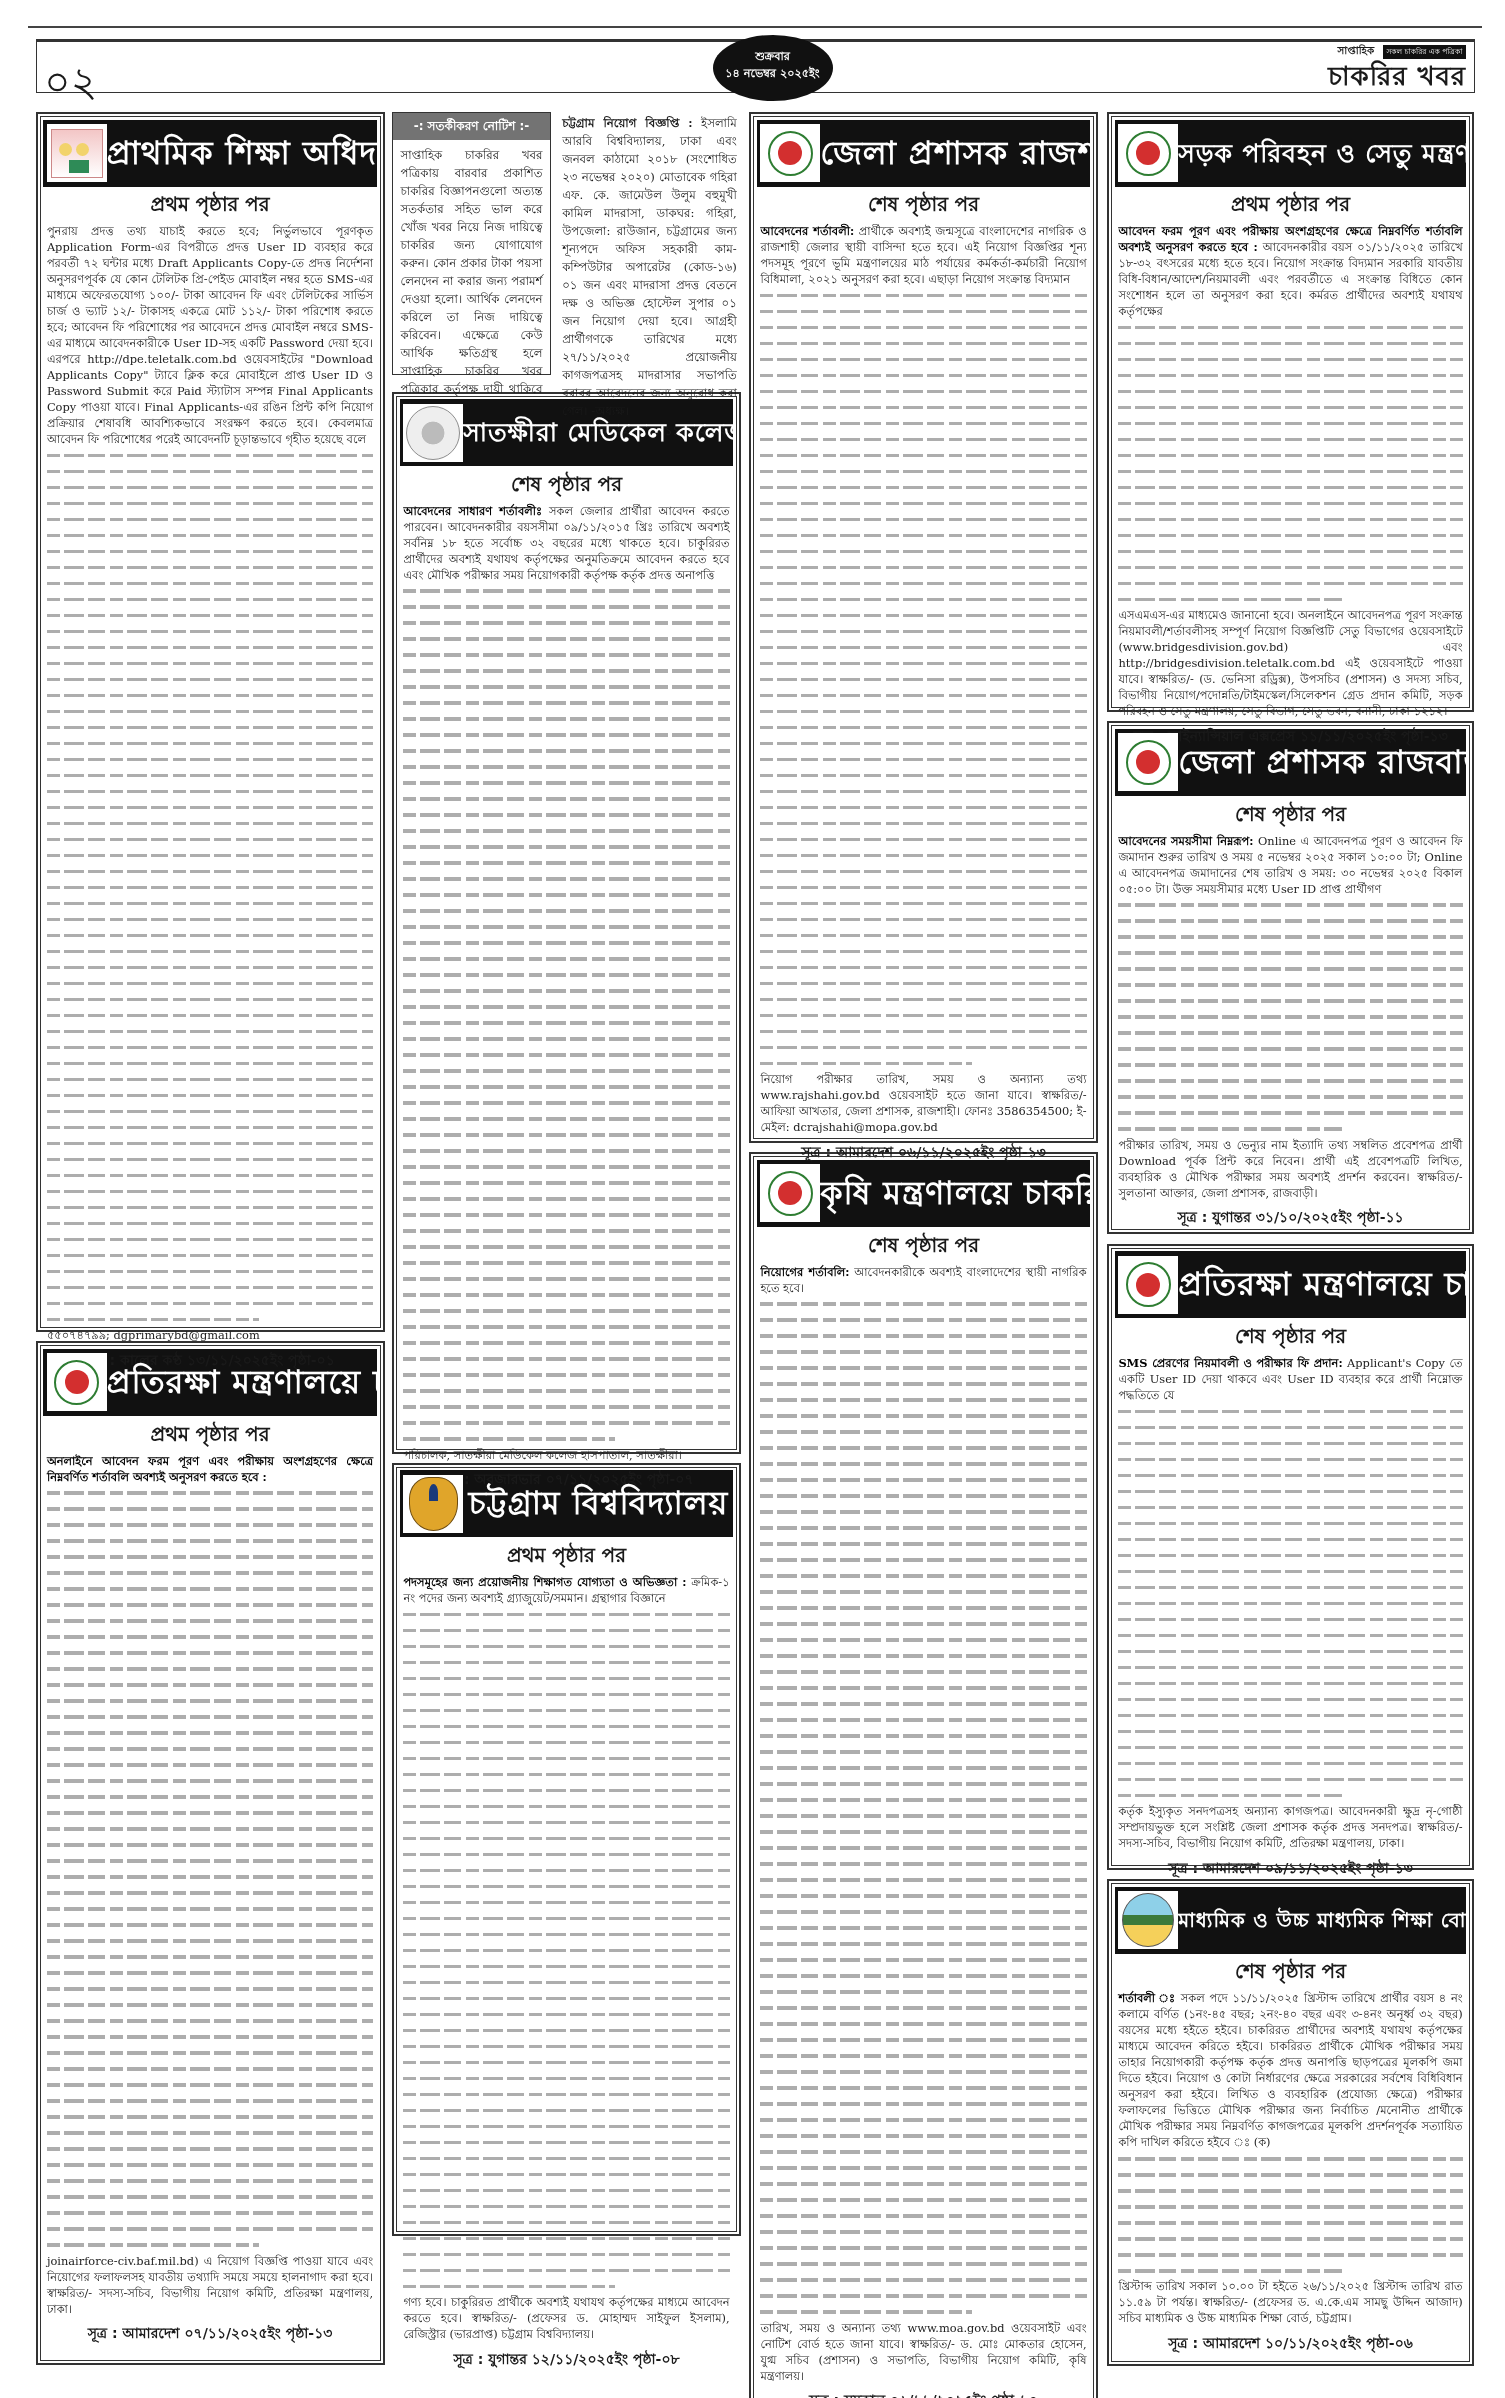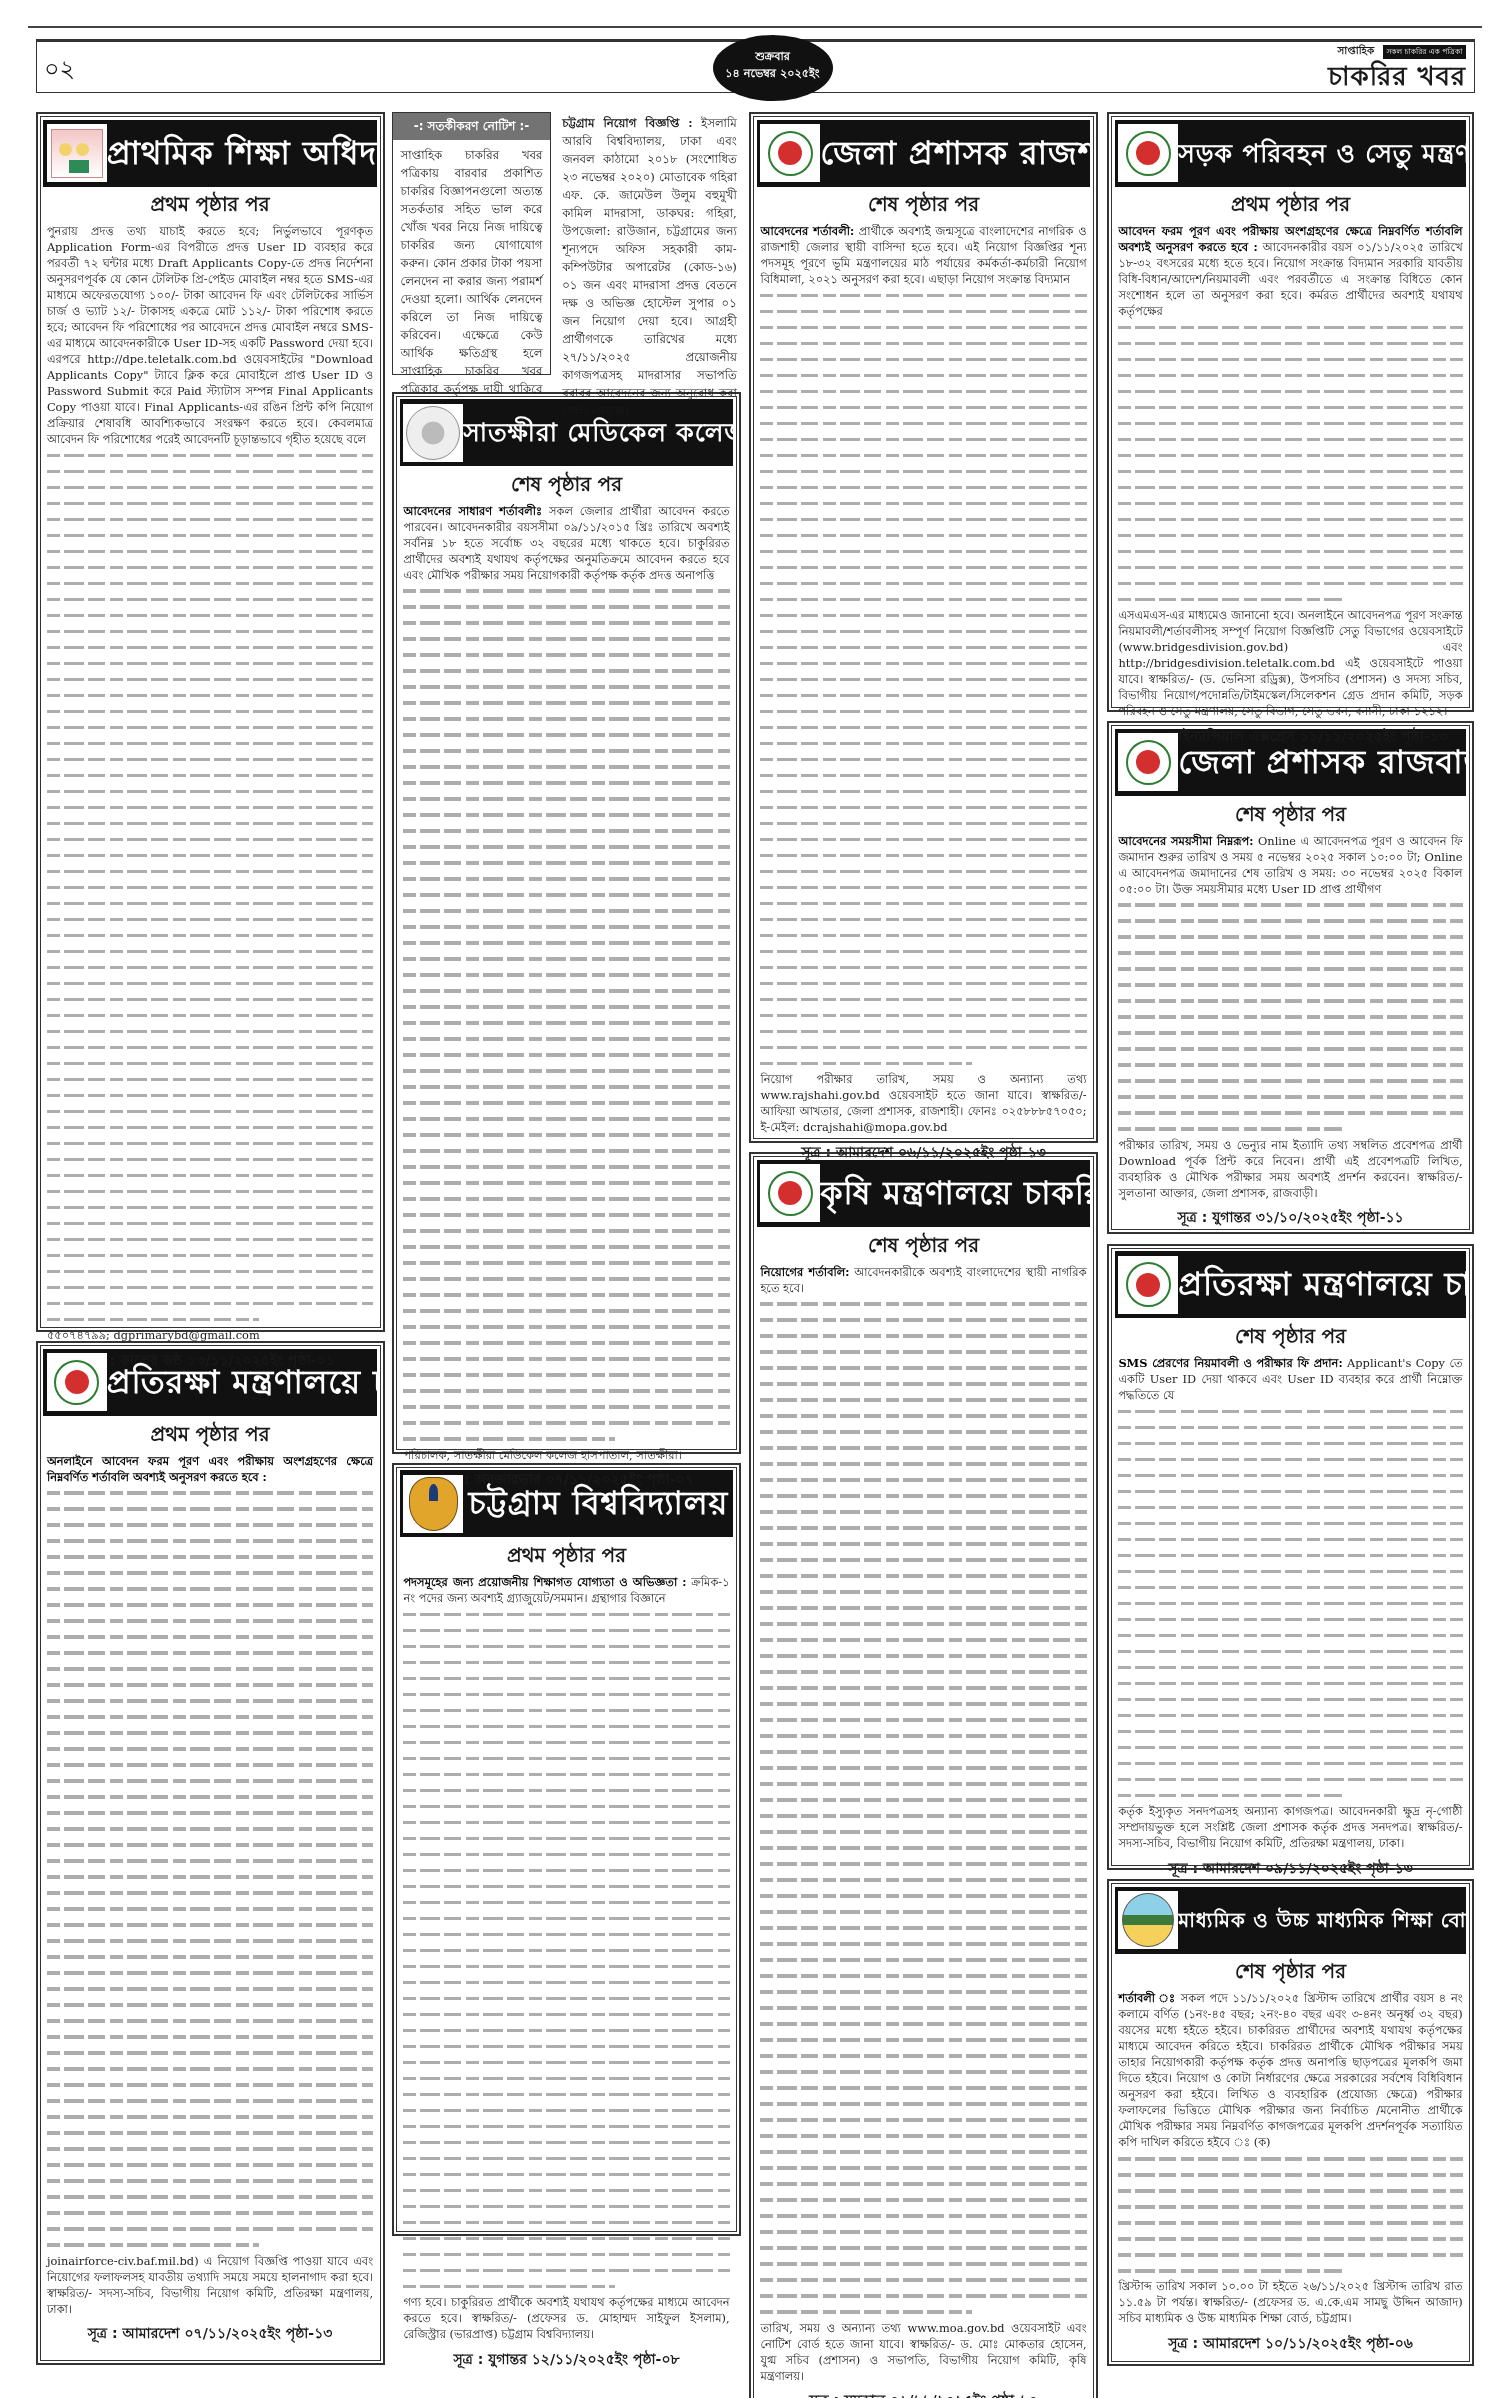--- a/index.html
+++ b/index.html
@@ -1,21 +1,21 @@
 <!DOCTYPE html>
 <html style="font-size:15px"><head>
 <meta charset="utf-8">
 <style>
   * { box-sizing: border-box; margin: 0; padding: 0; }
   html, body { width: 1506px; height: 2399px; background: #fff; overflow: hidden; }
   body { font-family: "DejaVu Serif", serif; color: #1a1a1a; position: relative; }
 
   .page { position: absolute; left: 28px; top: 26px; width: 1454px; height: 2359px; border-top: 2.8px solid #444; }
   .masthead { position: absolute; left: 7.5px; top: 11.2px; width: 1439px; height: 54px; border: 1.9px solid #333; border-top-width: 3.7px; }
-  .page-num { position: absolute; left: 7.5px; top: 7.5px; font-size: 24px; font-family: Liberation Serif, serif; }
+  .page-num { position: absolute; left: 7.5px; top: 7.5px; font-size: 41px; font-family: Liberation Serif, serif; }
   .date-badge { position: absolute; left: 676px; top: -7.5px; width: 120px; height: 66px; background: #111; border-radius: 50%; color: #fff; text-align: center; font-size: 11.2px; font-weight: bold; padding-top: 13px; line-height: 17px; }
   .brand { position: absolute; right: 7.5px; top: -1.9px; width: 178px; height: 54px; text-align: right; }
   .brand-weekly { font-size: 10.3px; font-weight: bold; margin-top: 16px; }
   .brand-tag { display: inline-block; background: #111; color: #fff; font-size: 7.5px; padding: 0.9px 3.7px; margin-left: 3.7px; }
   .brand-name { font-size: 26px; font-weight: bold; letter-spacing: 0.9px; line-height: 32px; font-family: "DejaVu Sans", sans-serif; }
 
   .col { position: absolute; top: 84px; }
   .box { border: 2.8px double #333; border-width: 2.8px; border-style: solid; margin-bottom: 9.4px; background: #fff; outline: 0.9px solid #333; outline-offset: -5.6px; }
   .hdr { background: #111; color: #fff; height: 67px; display: flex; align-items: center; margin: 5.6px 5.6px 0 5.6px; }
   .hdr .logo { width: 60px; height: 58px; background: #fff; margin-left: 3.7px; display: flex; align-items: center; justify-content: center; flex-shrink: 0; }
@@ -408,21 +408,21 @@
           <span></span>
             <span></span>
             <span></span>
             <span></span>
             <span></span>
             <span></span>
             <span></span>
             <span></span>
             <span class="last"></span>
         </div>
-        <span>নিয়োগ পরীক্ষার তারিখ, সময় ও অন্যান্য তথ্য www.rajshahi.gov.bd ওয়েবসাইট হতে জানা যাবে। স্বাক্ষরিত/- আফিয়া আখতার, জেলা প্রশাসক, রাজশাহী। ফোনঃ ০২৫৮৮৮৫৭০৫০; ই-মেইল: dcrajshahi@mopa.gov.bd</span>
+        <span>নিয়োগ পরীক্ষার তারিখ, সময় ও অন্যান্য তথ্য www.rajshahi.gov.bd ওয়েবসাইট হতে জানা যাবে। স্বাক্ষরিত/- আফিয়া আখতার, জেলা প্রশাসক, রাজশাহী। ফোনঃ 3586354500; ই-মেইল: dcrajshahi@mopa.gov.bd</span>
       </div>
       <div class="src">সূত্র : আমারদেশ ০৬/১১/২০২৫ইং পৃষ্ঠা-১৩</div>
     </div>
 
     <div class="box" style="height:1533px;">
       <div class="hdr">
         <div class="logo">
             <div class="seal"></div>
           </div>
         <div class="title sm">কৃষি মন্ত্রণালয়ে চাকরি</div>

